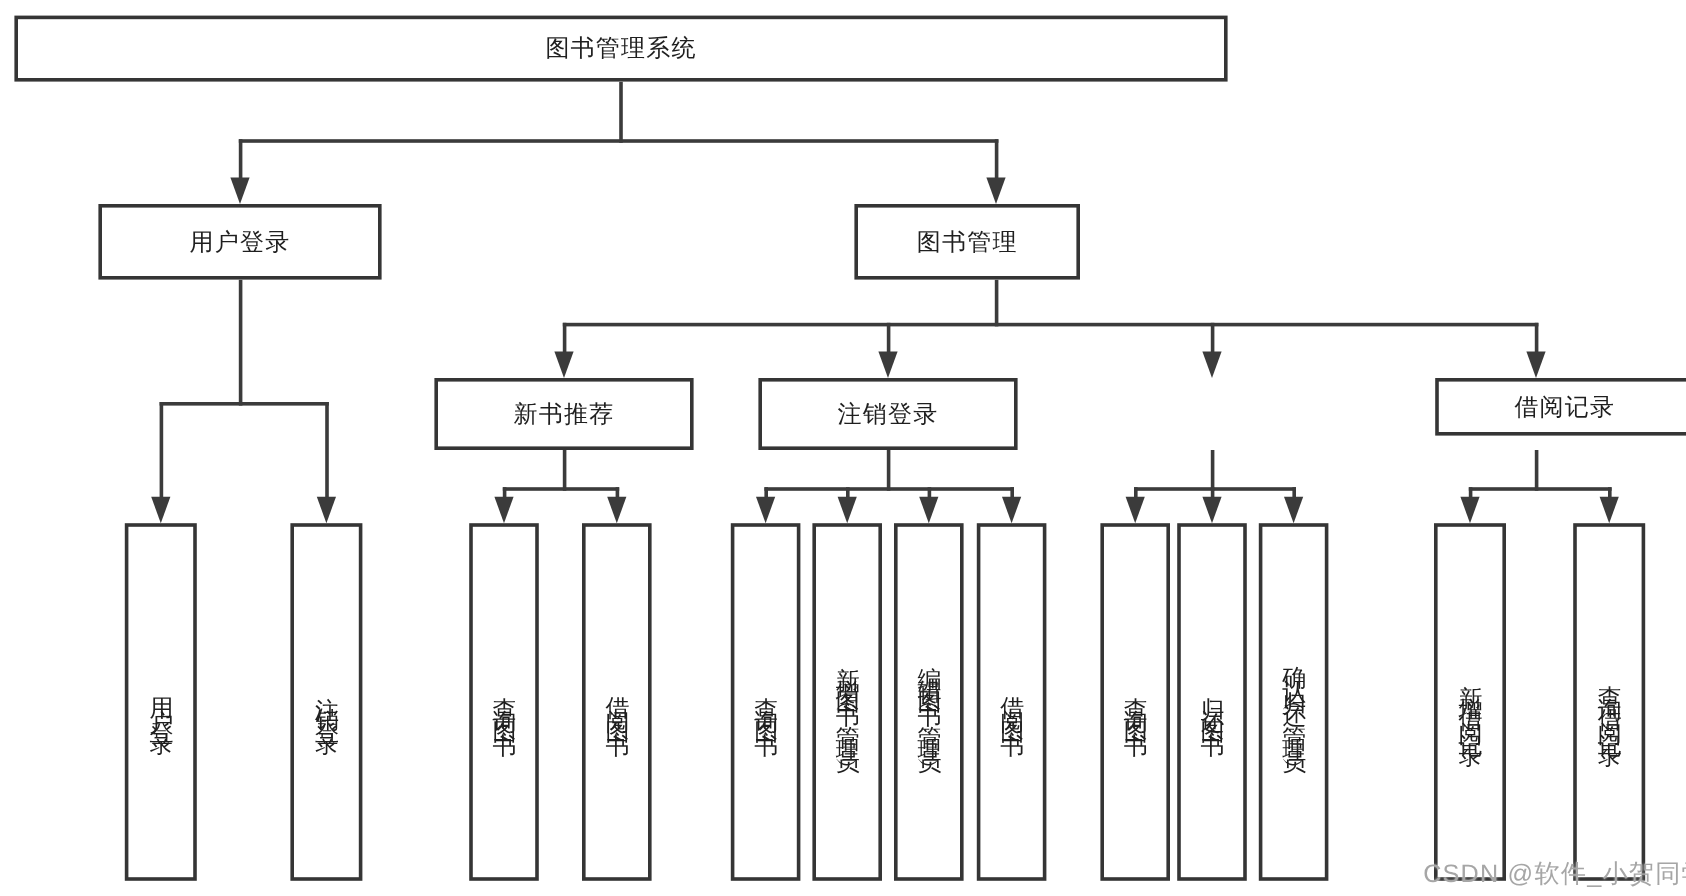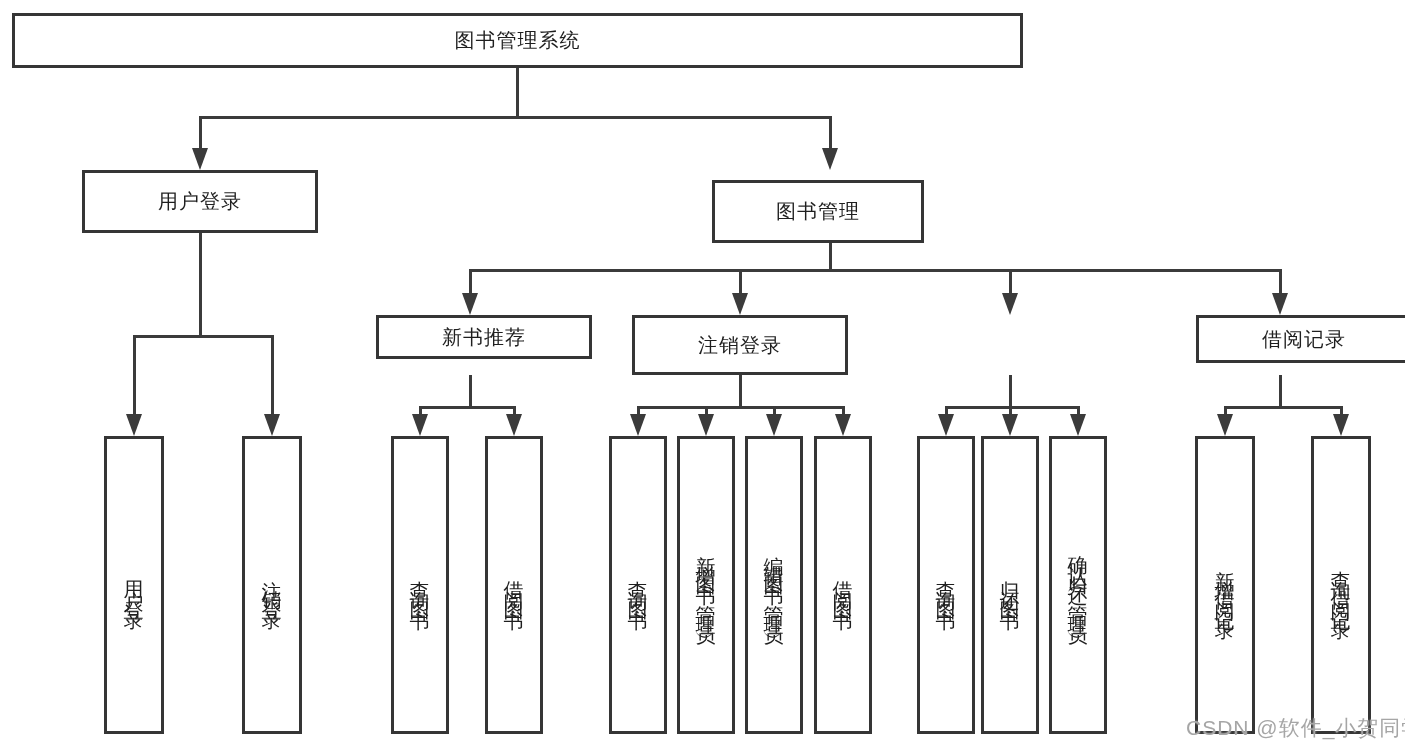--- a/index.html
+++ b/index.html
@@ -97,25 +97,25 @@
   <div class="vl" style="left:1340px;top:406px;height:11px"></div>
   <div class="ar" style="left:1333px;top:414px"></div>
 
   <div class="box" style="left:12px;top:13px;width:1011px;height:55px">
     <span class="lbl">图书管理系统</span>
   </div>
 
   <div class="box" style="left:82px;top:170px;width:236px;height:63px">
     <span class="lbl">用户登录</span>
   </div>
-  <div class="box" style="left:712px;top:180px;width:212px;height:63px">
+  <div class="box" style="left:712px;top:170px;width:188px;height:63px">
     <span class="lbl">图书管理</span>
   </div>
 
-  <div class="box" style="left:376px;top:315px;width:216px;height:44px">
+  <div class="box" style="left:362px;top:315px;width:216px;height:60px">
     <span class="lbl">新书推荐</span>
   </div>
   <div class="box" style="left:632px;top:315px;width:216px;height:60px">
     <span class="lbl">注销登录</span>
   </div>
   <div class="box" style="left:1196px;top:315px;width:216px;height:48px">
     <span class="lbl">借阅记录</span>
   </div>
 
   <div class="box leaf" style="left:104px;top:436px;width:60px;height:298px">

